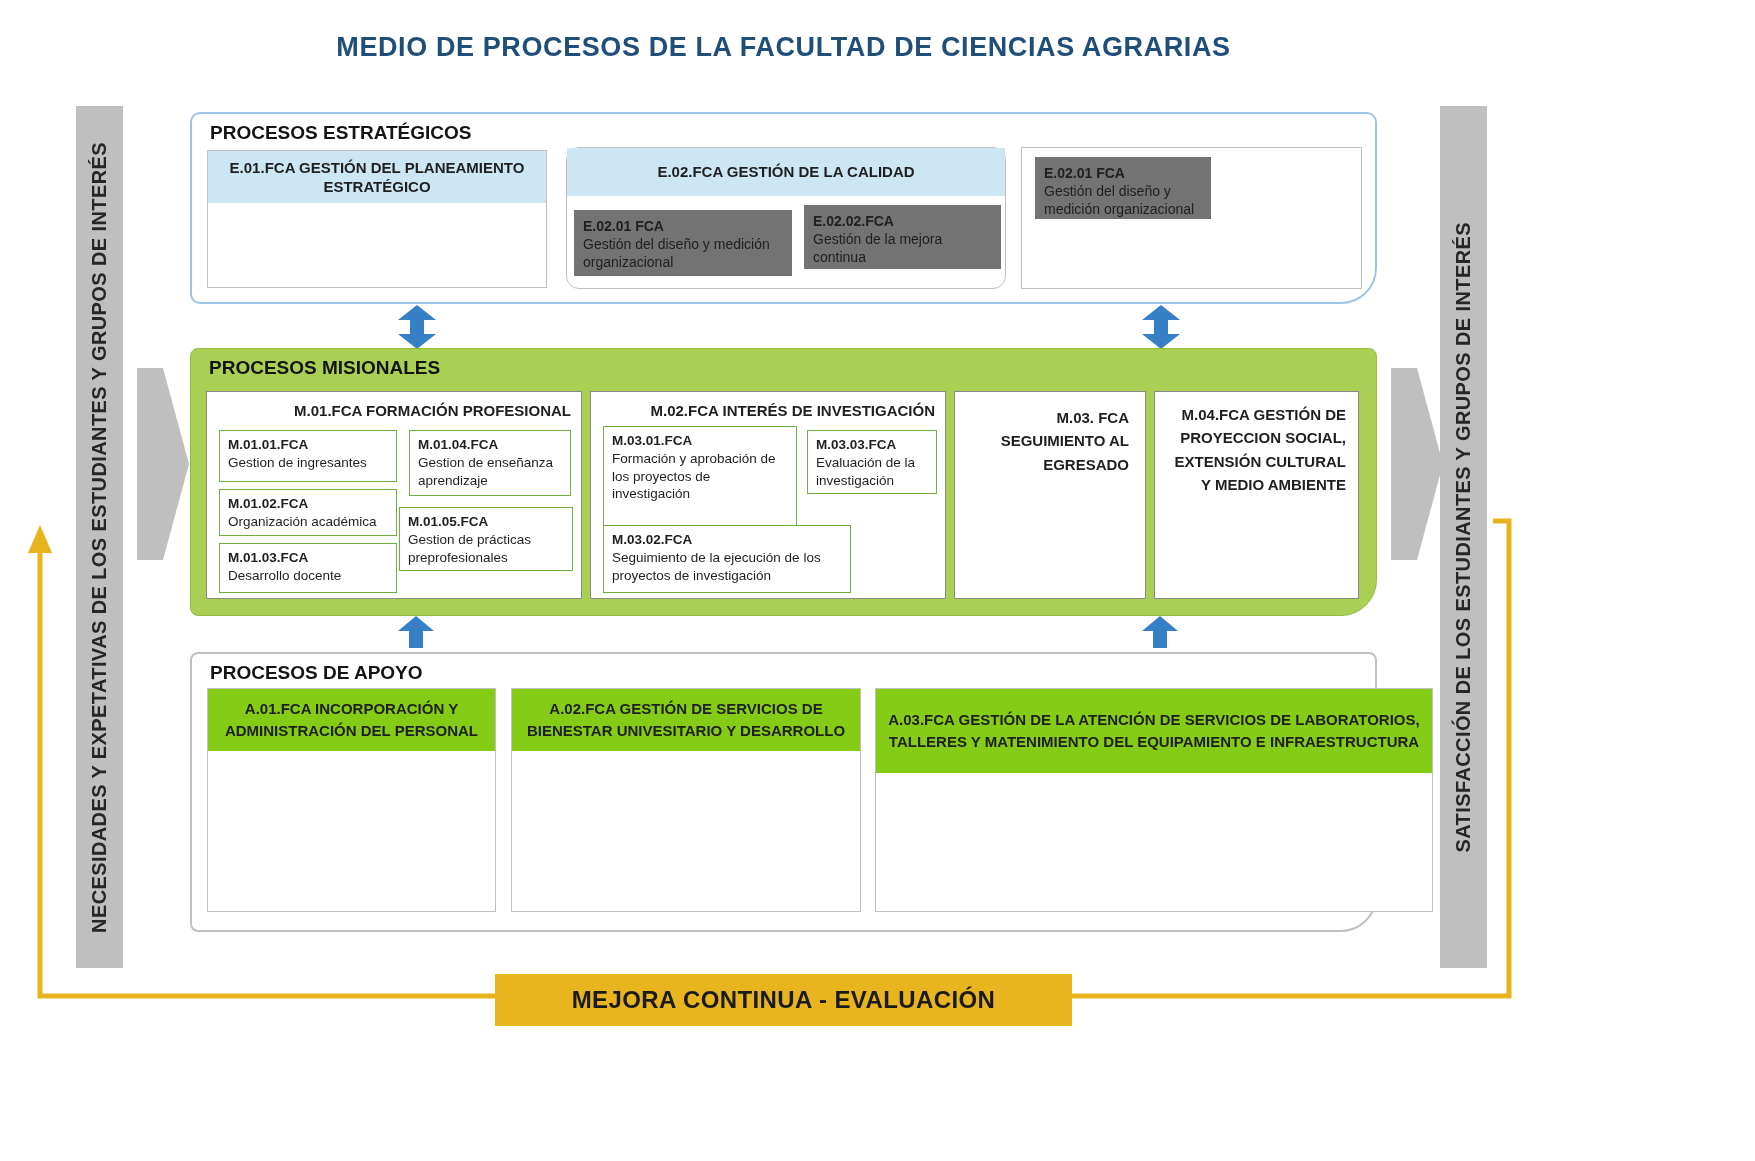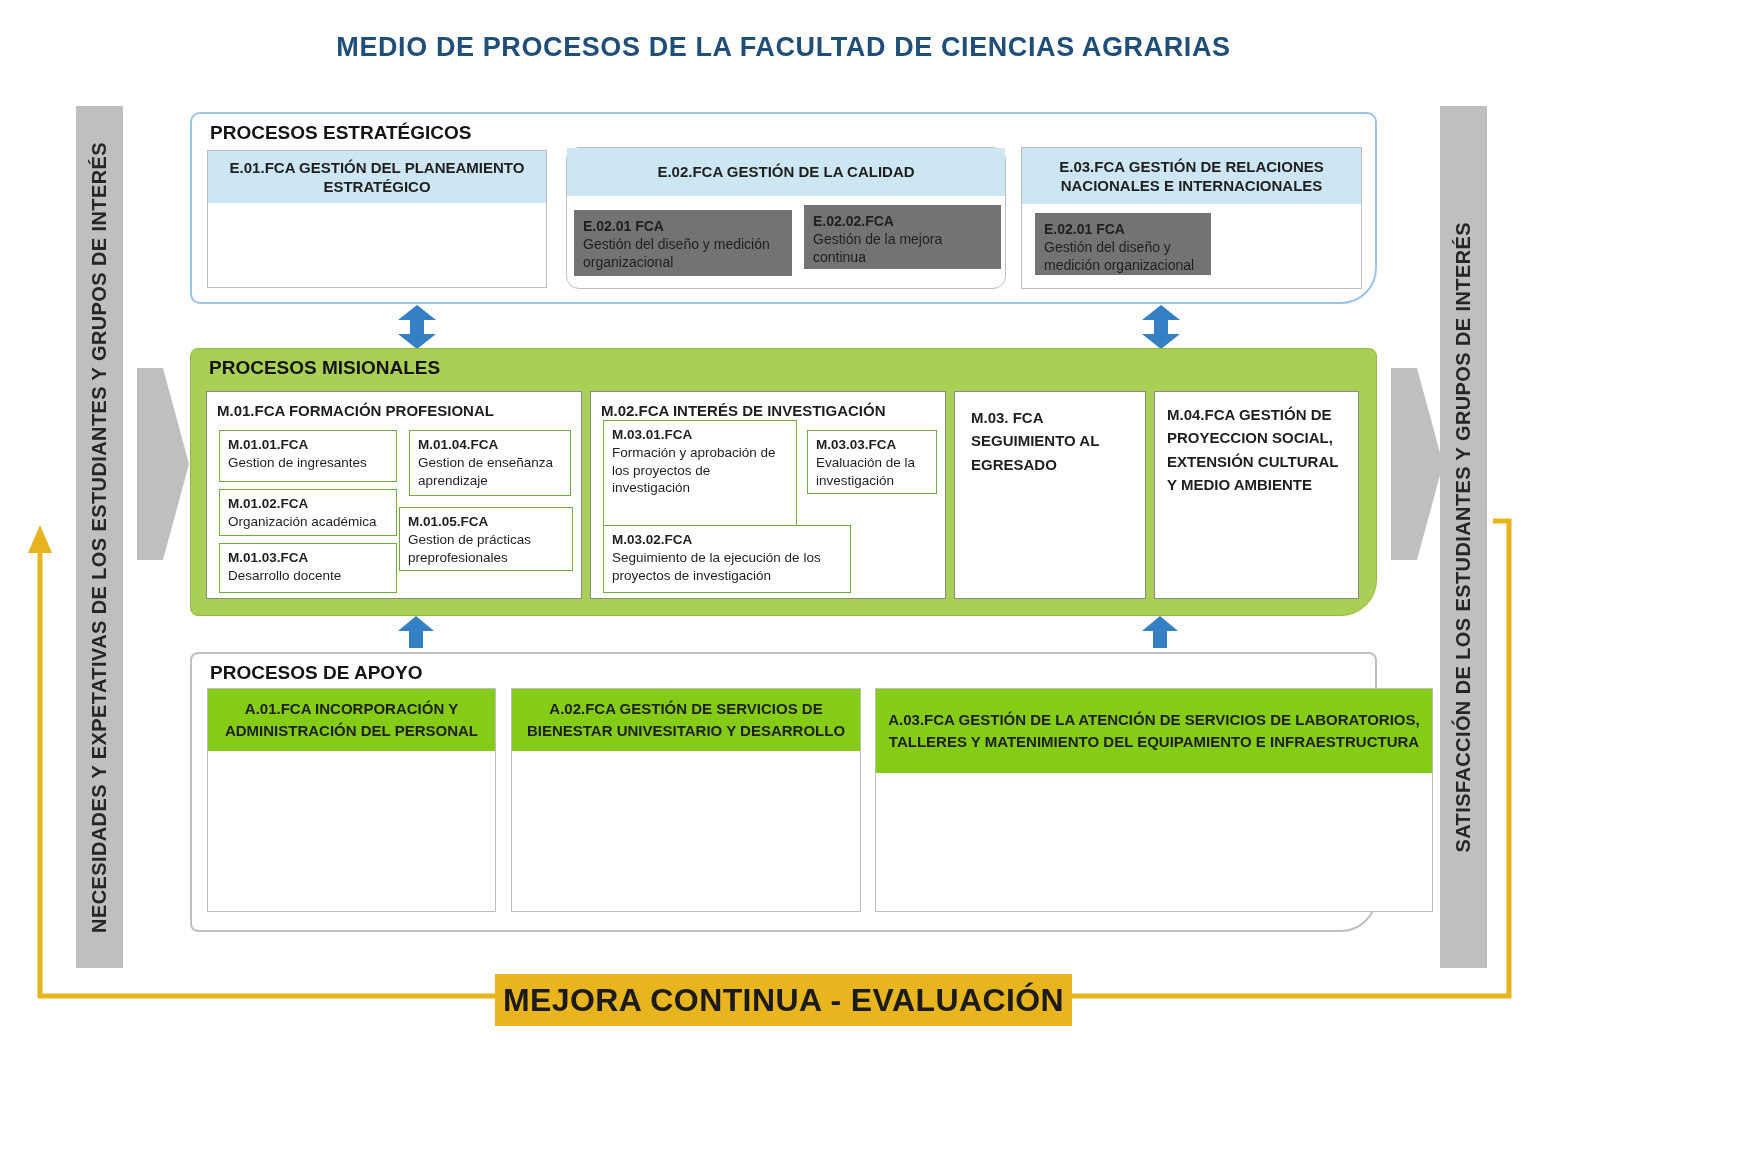--- a/index.html
+++ b/index.html
@@ -26,37 +26,37 @@
   .ebox { position:absolute; background:#ffffff; border:1px solid #BFBFBF; }
   .ebox-head { background:#CDE6F3; display:flex; align-items:center; justify-content:center;
     text-align:center; font-weight:bold; font-size:15px; color:#1f1f1f; padding:0 14px; line-height:1.3; }
   .ebox-body { position:relative; }
   .bluesub { position:absolute; background:#737373; padding:7px 9px; font-size:14px; line-height:1.3; color:#1f1f1f; }
   .code { display:block; font-weight:bold; }
   .desc { display:block; }
 
   
   .mbox { position:absolute; top:42px; height:208px; background:#ffffff; border:1px solid #8a8a8a; }
-  .mbox-title { font-weight:bold; font-size:15px; text-align:left; padding:9px 10px 0; color:#1f1f1f; line-height:1.35; }
+  .mbox-title { font-weight:bold; font-size:15px; text-align:right; padding:9px 10px 0; color:#1f1f1f; line-height:1.35; }
   .mbox-title.tall3 { padding:14px 16px 0; line-height:1.55; }
   .mbox-title.tall5 { padding:11px 12px 0; line-height:1.55; }
   .gsub { position:absolute; background:#ffffff; border:1.4px solid #6FAE3E; padding:5px 8px;
     font-size:13.5px; line-height:1.32; color:#1f1f1f; }
 
   
   .abox { position:absolute; top:34px; height:224px; background:#ffffff; border:1px solid #BFBFBF; }
   .abox-head { background:#84cc16; display:flex; align-items:center; justify-content:center;
     text-align:center; font-weight:bold; font-size:15px; color:#1f1f1f; padding:6px 12px; line-height:1.45; }
   .h2l { height:62px; }
   .h3l { height:84px; }
 
   .arrow-wrap { position:absolute; line-height:0; }
 
   .footer-banner { position:absolute; left:495px; top:974px; width:577px; height:52px; background:#E9B51F;
-    display:flex; align-items:center; justify-content:center; font-weight:bold; font-size:32px;
+    display:flex; align-items:center; justify-content:center; font-weight:bold; font-size:24px;
     color:#1b1b1b; letter-spacing:0.4px; z-index:3; }
 
   .loop-svg { position:absolute; left:0; top:0; z-index:1; pointer-events:none; }
 </style>
 </head>
 <body>
 
 <div class="page">
 
   <svg class="loop-svg" width="1755" height="1161" viewBox="0 0 1755 1161">
@@ -99,21 +99,20 @@
           <span class="desc">Gestión del diseño y medición organizacional</span>
         </div>
         <div class="bluesub" style="left:237px; top:9px; width:197px; height:64px;">
           <span class="code">E.02.02.FCA</span>
           <span class="desc">Gestión de la mejora continua</span>
         </div>
       </div>
     </div>
 
     <div class="ebox" style="left:829px; top:33px; width:341px; height:142px;">
-      <div class="ebox-head" style="height:56px;">E.03.FCA GESTIÓN DE RELACIONES NACIONALES E INTERNACIONALES</div>
       <div class="ebox-body" style="height:86px;">
         <div class="bluesub" style="left:13px; top:9px; width:176px; height:62px;">
           <span class="code">E.02.01 FCA</span>
           <span class="desc">Gestión del diseño y medición organizacional</span>
         </div>
       </div>
     </div>
   </div>
 
   <div class="arrow-wrap" style="left:398px; top:305px;">
@@ -153,21 +152,21 @@
         <span class="desc">Gestion de enseñanza aprendizaje</span>
       </div>
       <div class="gsub" style="left:192px; top:115px; width:174px; height:64px;">
         <span class="code">M.01.05.FCA</span>
         <span class="desc">Gestion de prácticas preprofesionales</span>
       </div>
     </div>
 
     <div class="mbox" style="left:399px; width:356px;">
       <div class="mbox-title">M.02.FCA INTERÉS DE INVESTIGACIÓN</div>
-      <div class="gsub" style="left:12px; top:28px; width:194px; height:107px;">
+      <div class="gsub" style="left:12px; top:34px; width:194px; height:107px;">
         <span class="code">M.03.01.FCA</span>
         <span class="desc">Formación y aprobación de los proyectos de investigación</span>
       </div>
       <div class="gsub" style="left:216px; top:38px; width:130px; height:64px;">
         <span class="code">M.03.03.FCA</span>
         <span class="desc">Evaluación de la investigación</span>
       </div>
       <div class="gsub" style="left:12px; top:133px; width:248px; height:68px;">
         <span class="code">M.03.02.FCA</span>
         <span class="desc">Seguimiento de la ejecución de los proyectos de investigación</span>

